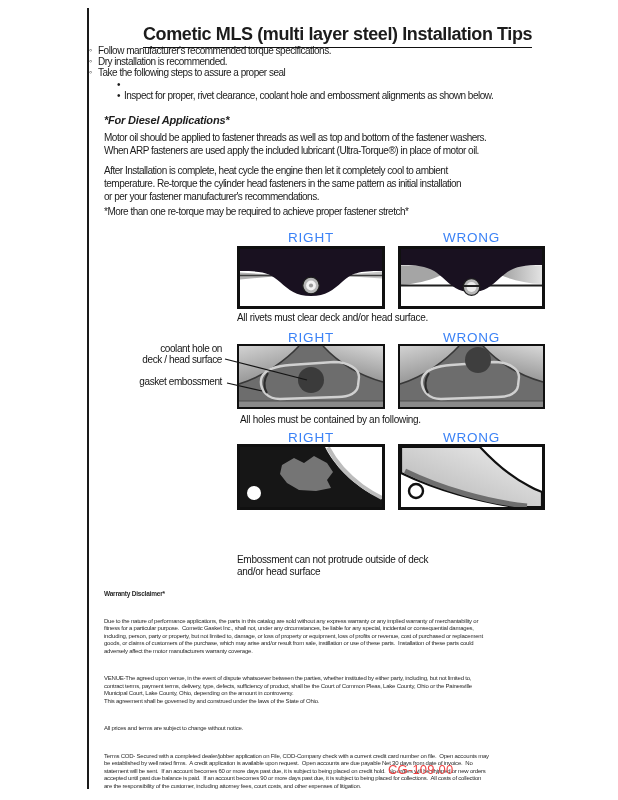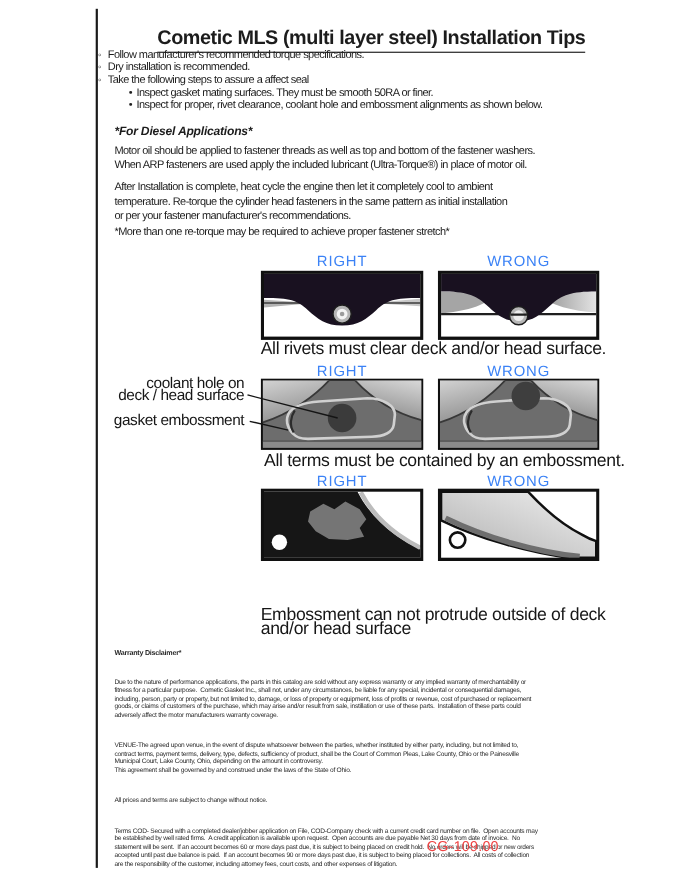--- a/index.html
+++ b/index.html
@@ -11,22 +11,22 @@
   .title span{display:inline-block;border-bottom:1.6px solid #111;padding-bottom:1.5px;}
   .bullets{left:89px;top:45px;width:440px;font-size:10px;letter-spacing:-0.5px;line-height:11.2px;}
   .brow{display:flex;}
   .bm{width:9px;flex:0 0 9px;font-size:9px;}
   .sub{margin-left:28px;}
   .sub .bm{width:7px;flex:0 0 7px;font-size:10px;}
   .dheading{left:104px;top:114px;font-size:11px;font-weight:700;letter-spacing:-0.2px;font-style:italic;}
   .para{left:104px;width:430px;font-size:10px;letter-spacing:-0.5px;line-height:13px;white-space:pre-line;}
   .p1{top:131px;} .p2{top:164px;} .pnote{top:205px;}
   .dlabel{font-size:13.5px;letter-spacing:0.8px;text-align:center;color:#3b82f6;}
-  .caption{font-size:16px;letter-spacing:-0.3px;color:#161616;white-space:pre-line;line-height:11.5px;}
-  .ann{width:124px;left:98px;text-align:right;font-size:14px;letter-spacing:-0.4px;line-height:11px;white-space:pre-line;color:#161616;}
+  .caption{font-size:10px;letter-spacing:-0.3px;color:#161616;white-space:pre-line;line-height:11.5px;}
+  .ann{width:124px;left:98px;text-align:right;font-size:10px;letter-spacing:-0.4px;line-height:11px;white-space:pre-line;color:#161616;}
   .warranty{left:104px;top:575px;width:440px;font-size:6px;letter-spacing:-0.22px;line-height:7.5px;color:#2a2a2a;white-space:pre;}
   .warranty .wh{font-weight:700;font-size:6.5px;margin:0 0 5px 0;}
   .warranty p{margin:0 0 5px 0;}
   .code{left:388px;top:762px;font-size:13px;letter-spacing:0.2px;color:#ef4444;}
   svg{display:block;}
   .overlay{pointer-events:none;}
 </style>
 </head>
 <body>
 
@@ -39,25 +39,24 @@
     <div class="brow">
         <span class="bm">◦</span>
         <span>Follow manufacturer's recommended torque specifications.</span>
       </div>
     <div class="brow">
         <span class="bm">◦</span>
         <span>Dry installation is recommended.</span>
       </div>
     <div class="brow">
         <span class="bm">◦</span>
-        <span>Take the following steps to assure a affect seal</span>
+        <span>Take the following steps to assure a proper seal</span>
       </div>
     <div class="brow sub">
         <span class="bm">•</span>
-        <span>Inspect gasket mating surfaces.  They must be smooth 50RA or finer.</span>
       </div>
     <div class="brow sub">
         <span class="bm">•</span>
         <span>Inspect for proper, rivet clearance, coolant hole and embossment alignments as shown below.</span>
       </div>
   </div>
 
   <div class="abs dheading">*For Diesel Applications*</div>
   <div class="abs para p1">Motor oil should be applied to fastener threads as well as top and bottom of the fastener washers.
 When ARP fasteners are used apply the included lubricant (Ultra-Torque®) in place of motor oil.</div>
@@ -147,21 +146,21 @@
     <path d="M85,2 H145 V38 C116,30 97,15 85,2 Z" fill="url(#lgR2)"></path>
     <path d="M61,2 C49,15 28,32 2,40" stroke="#383838" stroke-width="1.6" fill="none"></path>
     <path d="M85,2 C97,15 116,30 145,38" stroke="#383838" stroke-width="1.6" fill="none"></path>
     <rect x="2" y="57" width="143" height="6" fill="#8a8a8a"></rect>
     <line x1="2" y1="57" x2="145" y2="57" stroke="#4f4f4f" stroke-width="1"></line>
     <path d="M29,50 C24,45 22,37 26,31 C30,25 41,22 53,21 L96,18 C111,18 121,25 121,33 L120,42 C119,49 111,53 100,53 L43,55 C35,55 32,53 29,50 Z" fill="none" stroke="#d0d0d0" stroke-width="2.4"></path>
     <path d="M31,29 C27,35 26,43 30,49" stroke="#2c2c2c" stroke-width="2" fill="none"></path>
     <circle cx="80" cy="16" r="13" fill="#3e3e3e"></circle>
   </svg>
 
-  <div class="abs caption" style="left:240px;top:414px;">All terms must be contained by an embossment.</div>
+  <div class="abs caption" style="left:240px;top:414px;">All holes must be contained by an following.</div>
 
   <div class="abs dlabel" style="left:237px;top:430px;width:148px;">RIGHT</div>
   <div class="abs dlabel" style="left:398px;top:430px;width:147px;">WRONG</div>
 
   <svg class="abs" style="left:237px;top:444px;" width="148" height="66" viewBox="0 0 148 66">
     <rect x="1.5" y="1.5" width="145" height="63" fill="#ffffff"></rect>
     <path d="M3,3 H88 C95,17 107,31 122,42 C130,48 138,52 145,55 V63 H3 Z" fill="#161616"></path>
     <path d="M91,3.5 C98,17 110,31 125,42 C132,47 139,51 145,54" stroke="#bcbcbc" stroke-width="4" fill="none"></path>
     <path d="M45,21 L57,14 L67,19 L77,12 L90,19 L96,28 L90,36 L94,44 L79,47 L62,46 L50,39 L43,30 Z" fill="#757575"></path>
     <circle cx="17" cy="49" r="7" fill="#ffffff"></circle>

